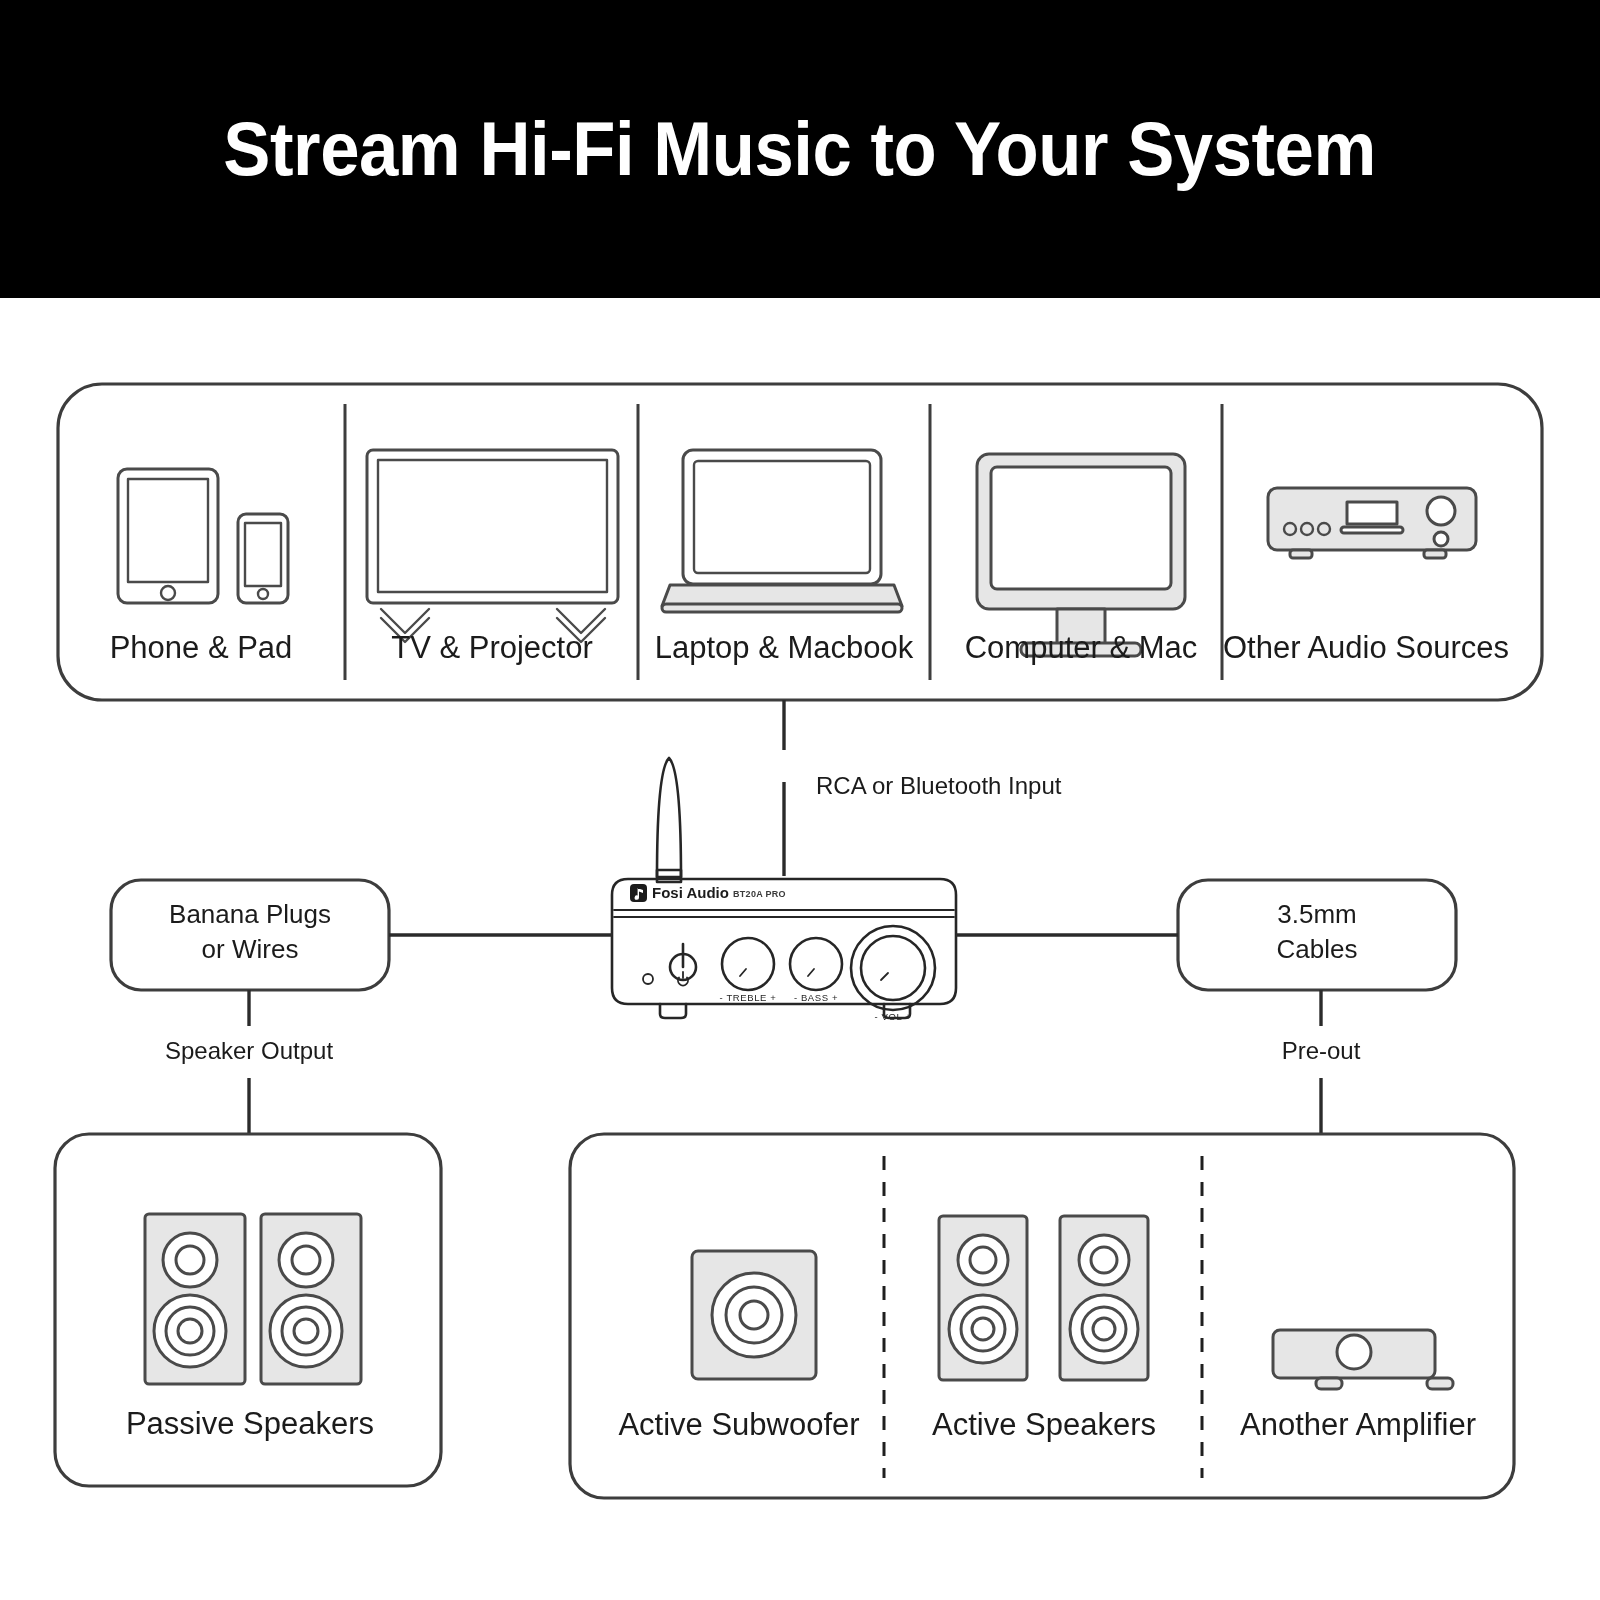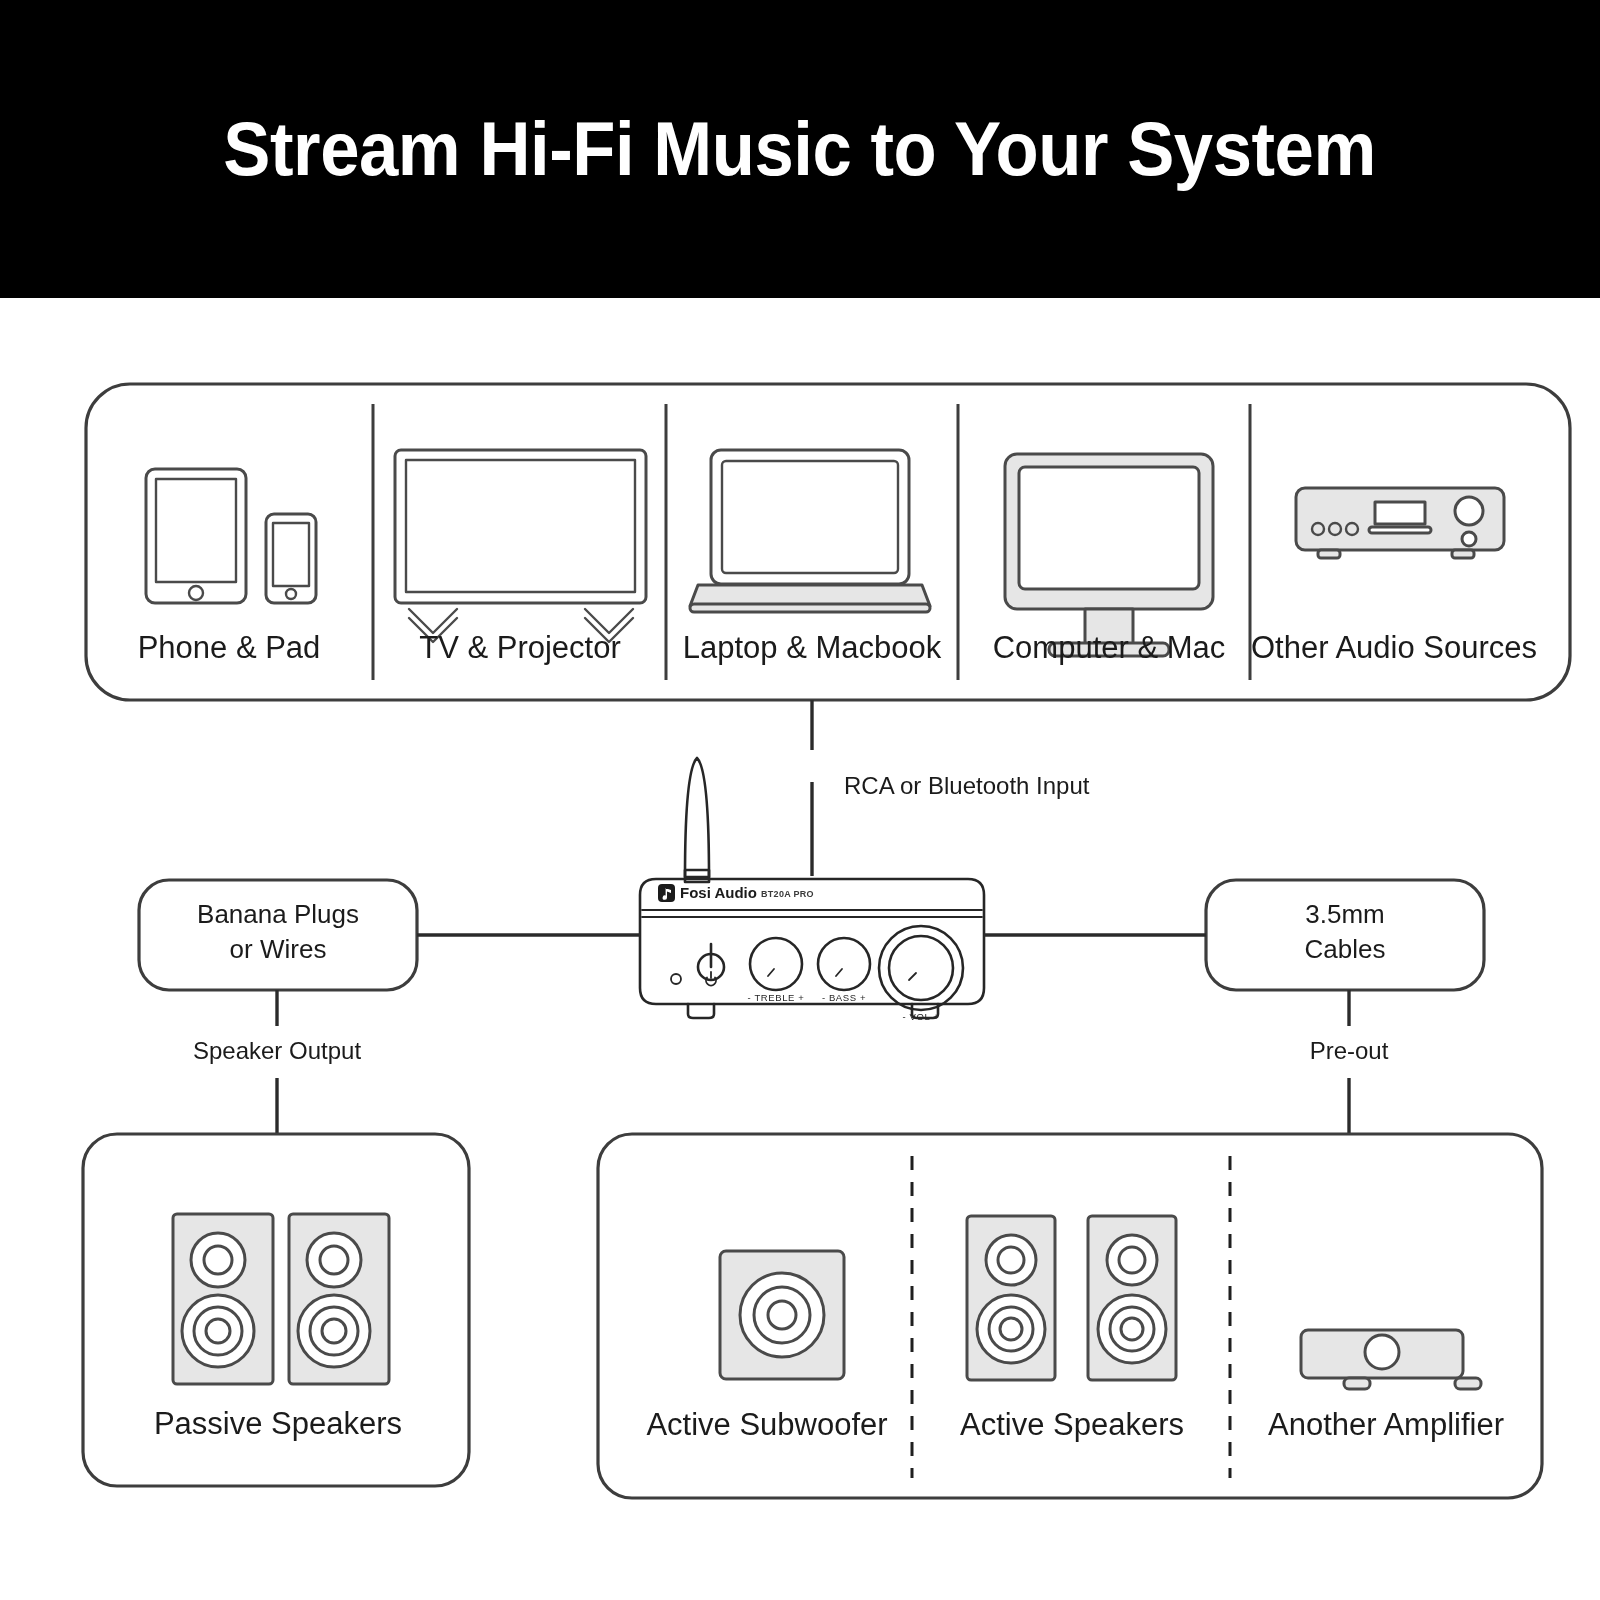--- a/index.html
+++ b/index.html
@@ -44,21 +44,20 @@
     transform: scaleX(0.93);
     transform-origin: center;
   }
   
   .diagram {
     position: absolute;
     left: 0;
     top: 298px;
     width: 1428px;
     height: 1302px;
-    padding-left: 28px;
   }
   svg.canvas {
     display: block;
     width: 1600px;
     height: 1302px;
   }
   .shell {
     fill: none;
     stroke: #3d3d3d;
     stroke-width: 3.2;

